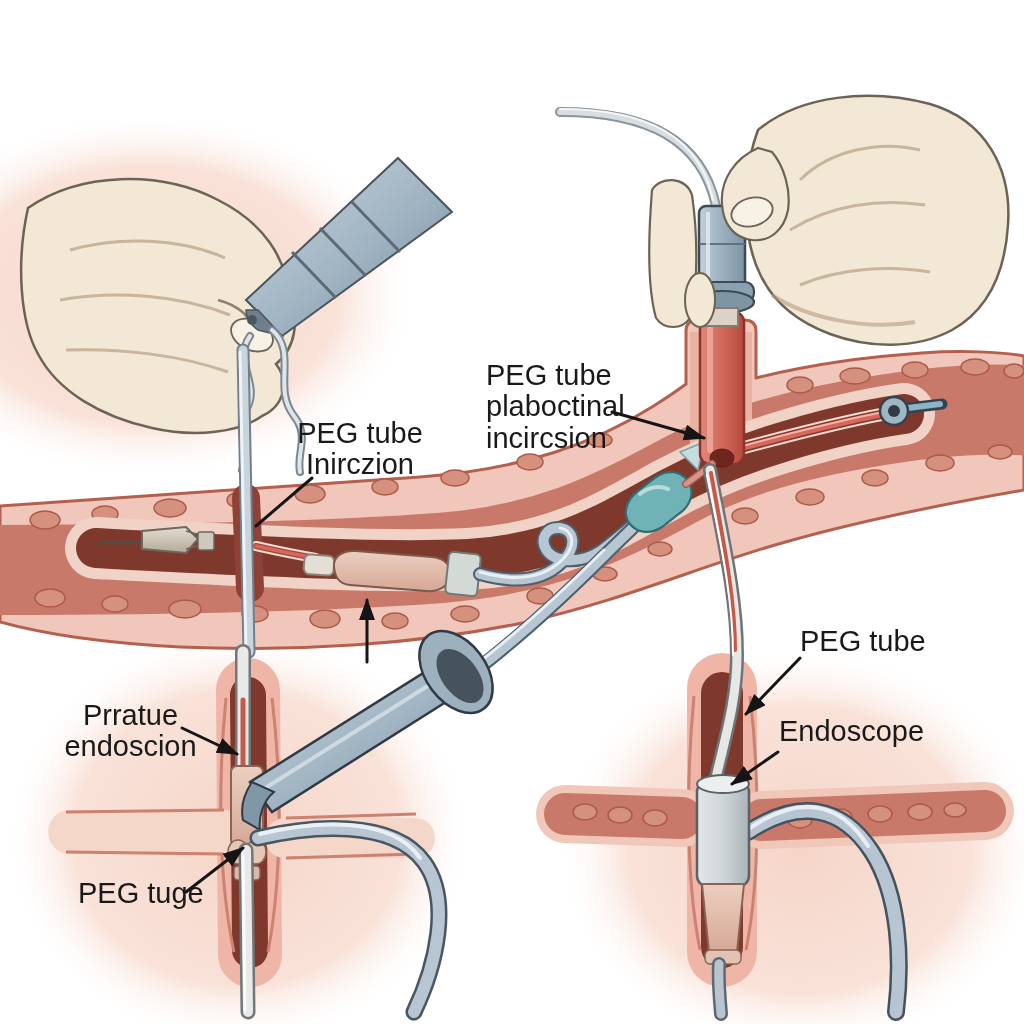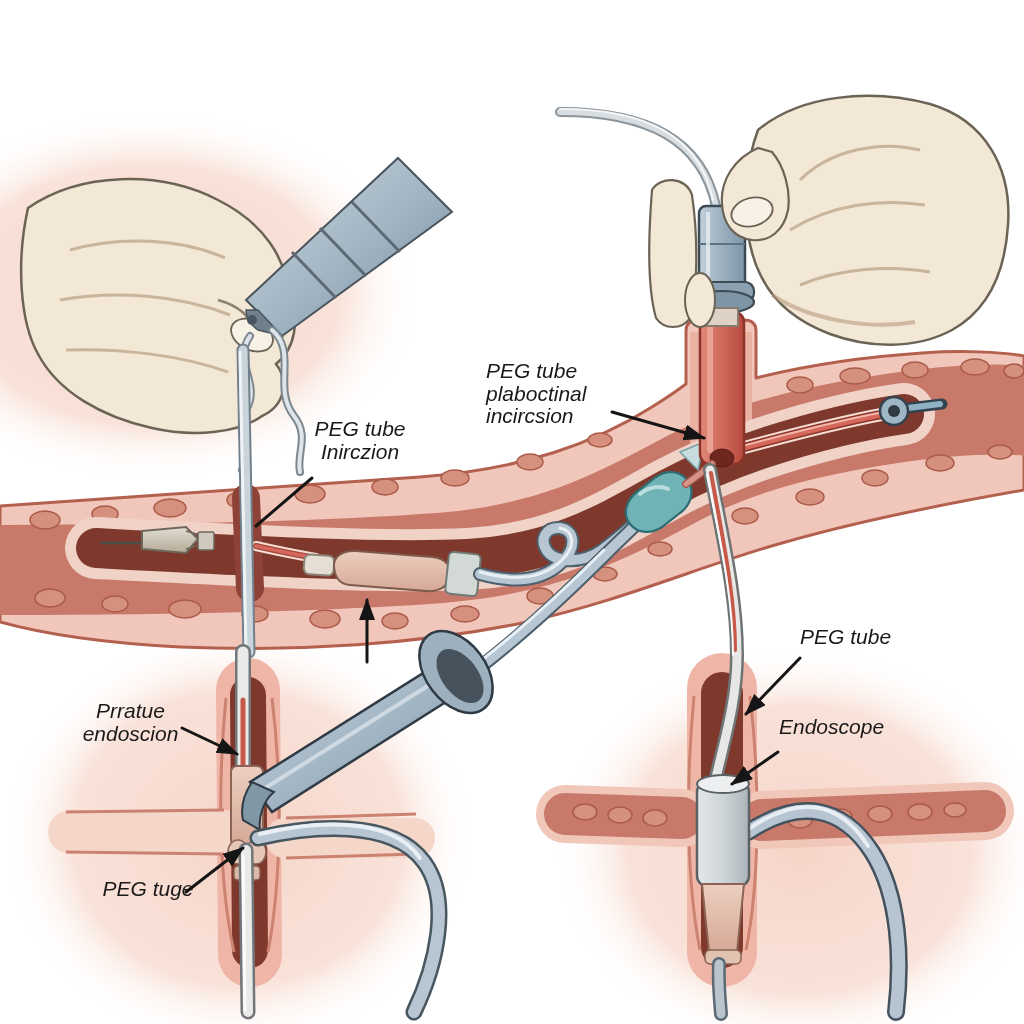--- a/index.html
+++ b/index.html
@@ -1,27 +1,27 @@
 <!DOCTYPE html>
 <html><head>
 <meta charset="utf-8">
 <style>
   html,body{margin:0;padding:0;background:#ffffff;}
   .stage{position:relative;width:1024px;height:1024px;background:#ffffff;overflow:hidden;
          font-family:"Liberation Sans",sans-serif;}
   .stage svg{position:absolute;left:0;top:0;}
   .title{position:absolute;left:0;top:24px;width:1024px;text-align:center;
          font-size:41px;font-weight:700;letter-spacing:1.5px;color:#1c1c1c;}
-  .lbl{position:absolute;font-size:21px;line-height:1.08;color:#191919;white-space:pre-line;font-style:italic;}
+  .lbl{position:absolute;font-size:29px;line-height:1.08;color:#191919;white-space:pre-line;}
   #lbl-insertion{left:280px;top:418px;width:160px;text-align:center;}
   #lbl-incision{left:486px;top:360px;width:190px;}
   #lbl-pegtube-right{left:800px;top:626px;width:140px;}
   #lbl-endoscope{left:779px;top:716px;width:160px;}
   #lbl-prratue{left:48px;top:700px;width:165px;text-align:center;}
-  #lbl-pegtuge{left:78px;top:878px;width:140px;text-align:center;}
+  #lbl-pegtuge{left:78px;top:878px;width:140px;}
 </style>
 </head>
 <body>
 
 <div class="stage">
 
 <svg width="1024" height="1024" viewBox="0 0 1024 1024">
   <defs>
     <radialGradient id="softPink" cx="50%" cy="50%" r="50%">
       <stop offset="0%" stop-color="#f6d5c8"></stop>

